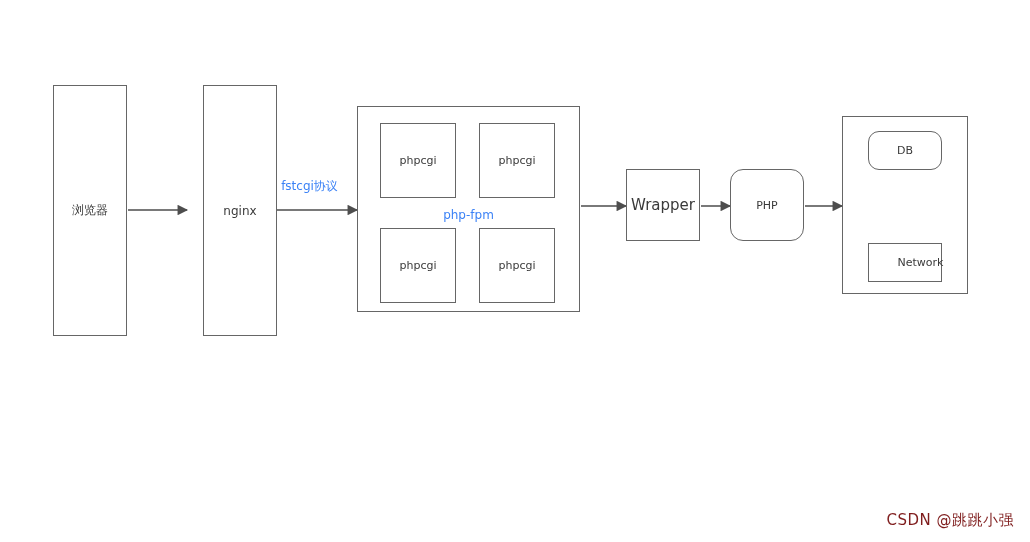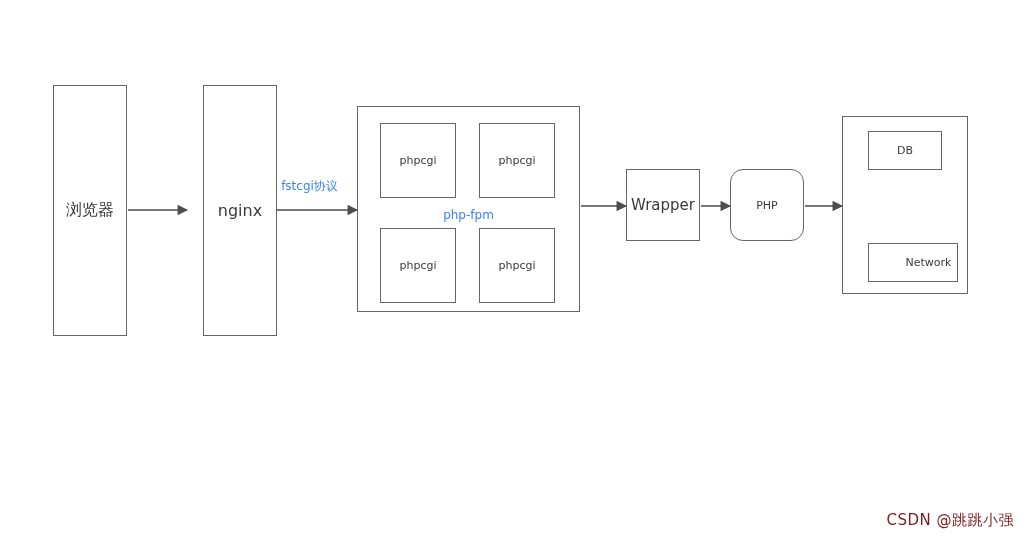--- a/index.html
+++ b/index.html
@@ -24,21 +24,21 @@
   }
   .box {
     position: absolute;
     box-sizing: border-box;
     border: 1.5px solid #666666;
     background: #ffffff;
     display: flex;
     align-items: center;
     justify-content: center;
     color: #3a3a3a;
-    font-size: 16px;
+    font-size: 12px;
     text-align: center;
   }
   .box.inner {
     font-size: 11px;
     border-width: 1.5px;
   }
   .floating-label {
     position: absolute;
     color: #3b82f6;
     font-size: 12px;
@@ -103,22 +103,22 @@
   <div class="box" style="left:626px; top:169px; width:74px; height:72px; font-size:15px;">
     <span>Wrapper</span>
   </div>
 
   <div class="box" style="left:730px; top:169px; width:74px; height:72px; font-size:11px;border-radius:13px;">
     <span>PHP</span>
   </div>
 
   <div class="box" style="left:842px; top:116px; width:126px; height:178px;"></div>
 
-  <div class="box inner" style="left:868px; top:131px; width:74px; height:39px;">
+  <div class="box inner" style="left:868px; top:131px; width:74px; height:39px;border-radius:11px;">
     <span>DB</span>
   </div>
-  <div class="box inner" style="left:868px; top:243px; width:90px; height:39px;padding-left:31px;">
+  <div class="box inner" style="left:868px; top:243px; width:74px; height:39px;padding-left:31px;">
     <span>Network</span>
   </div>
 
   <div class="watermark">CSDN @跳跳小强</div>
 
 </div>
 
 </body></html>

